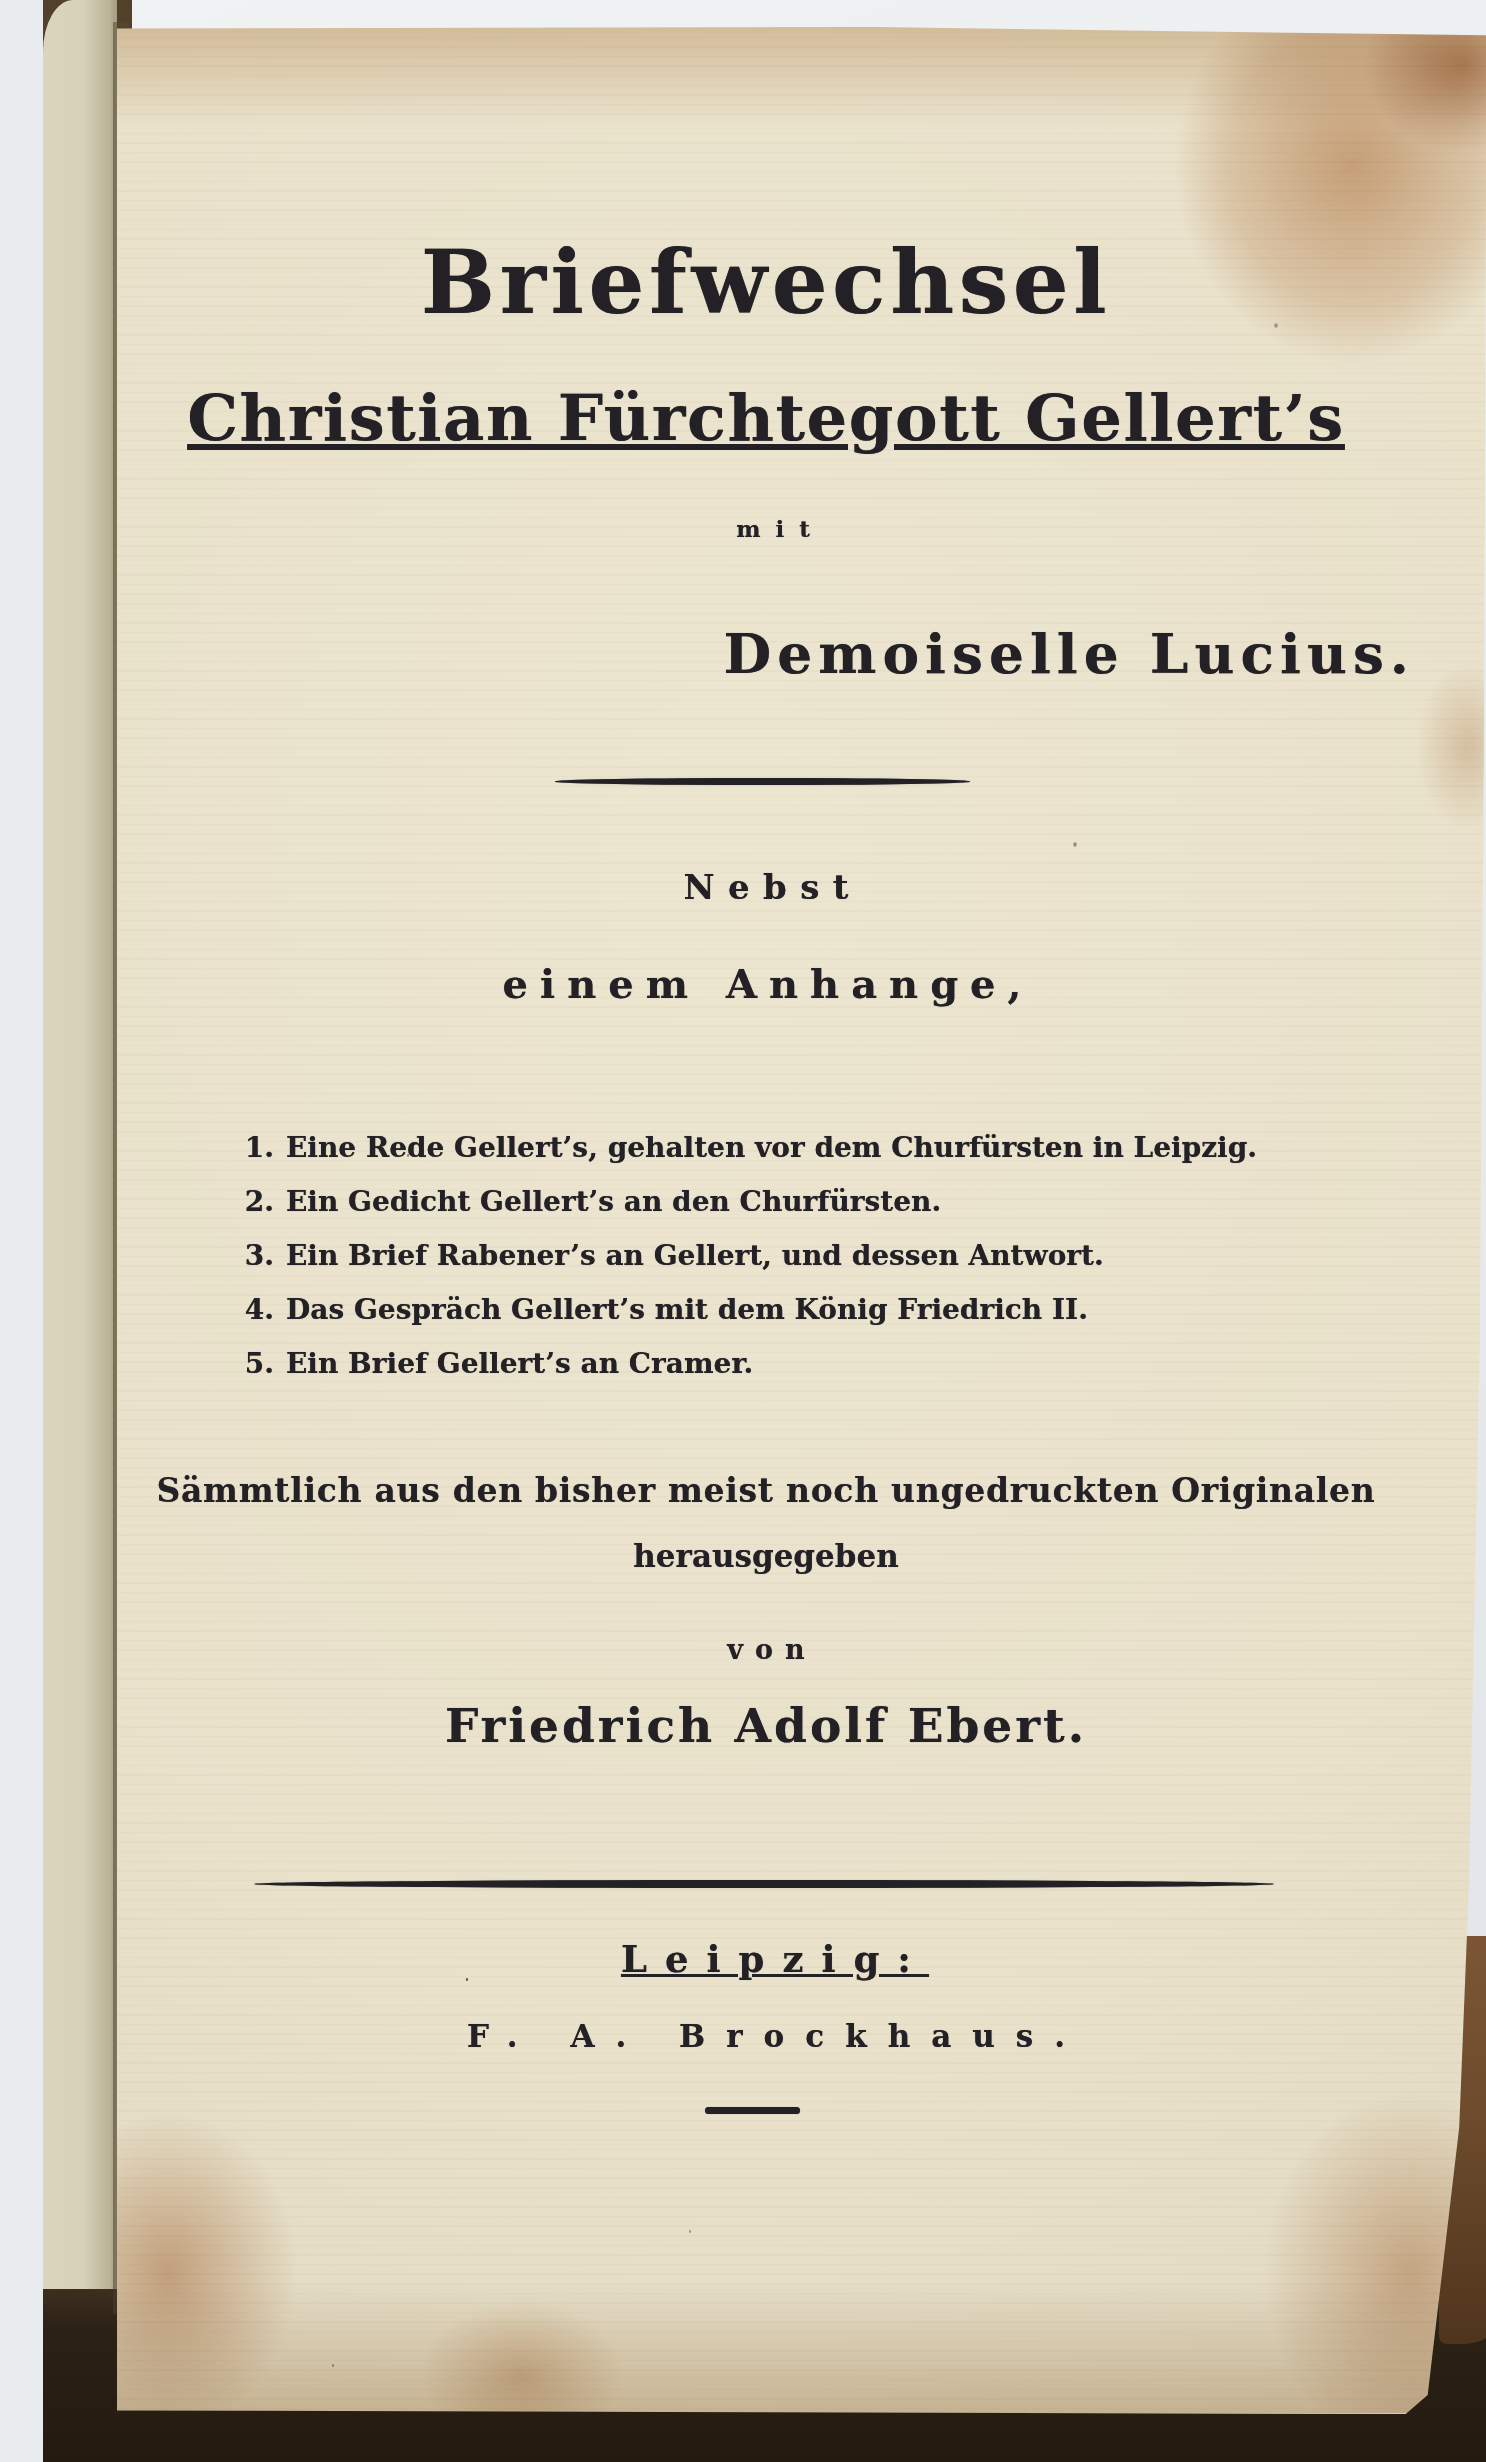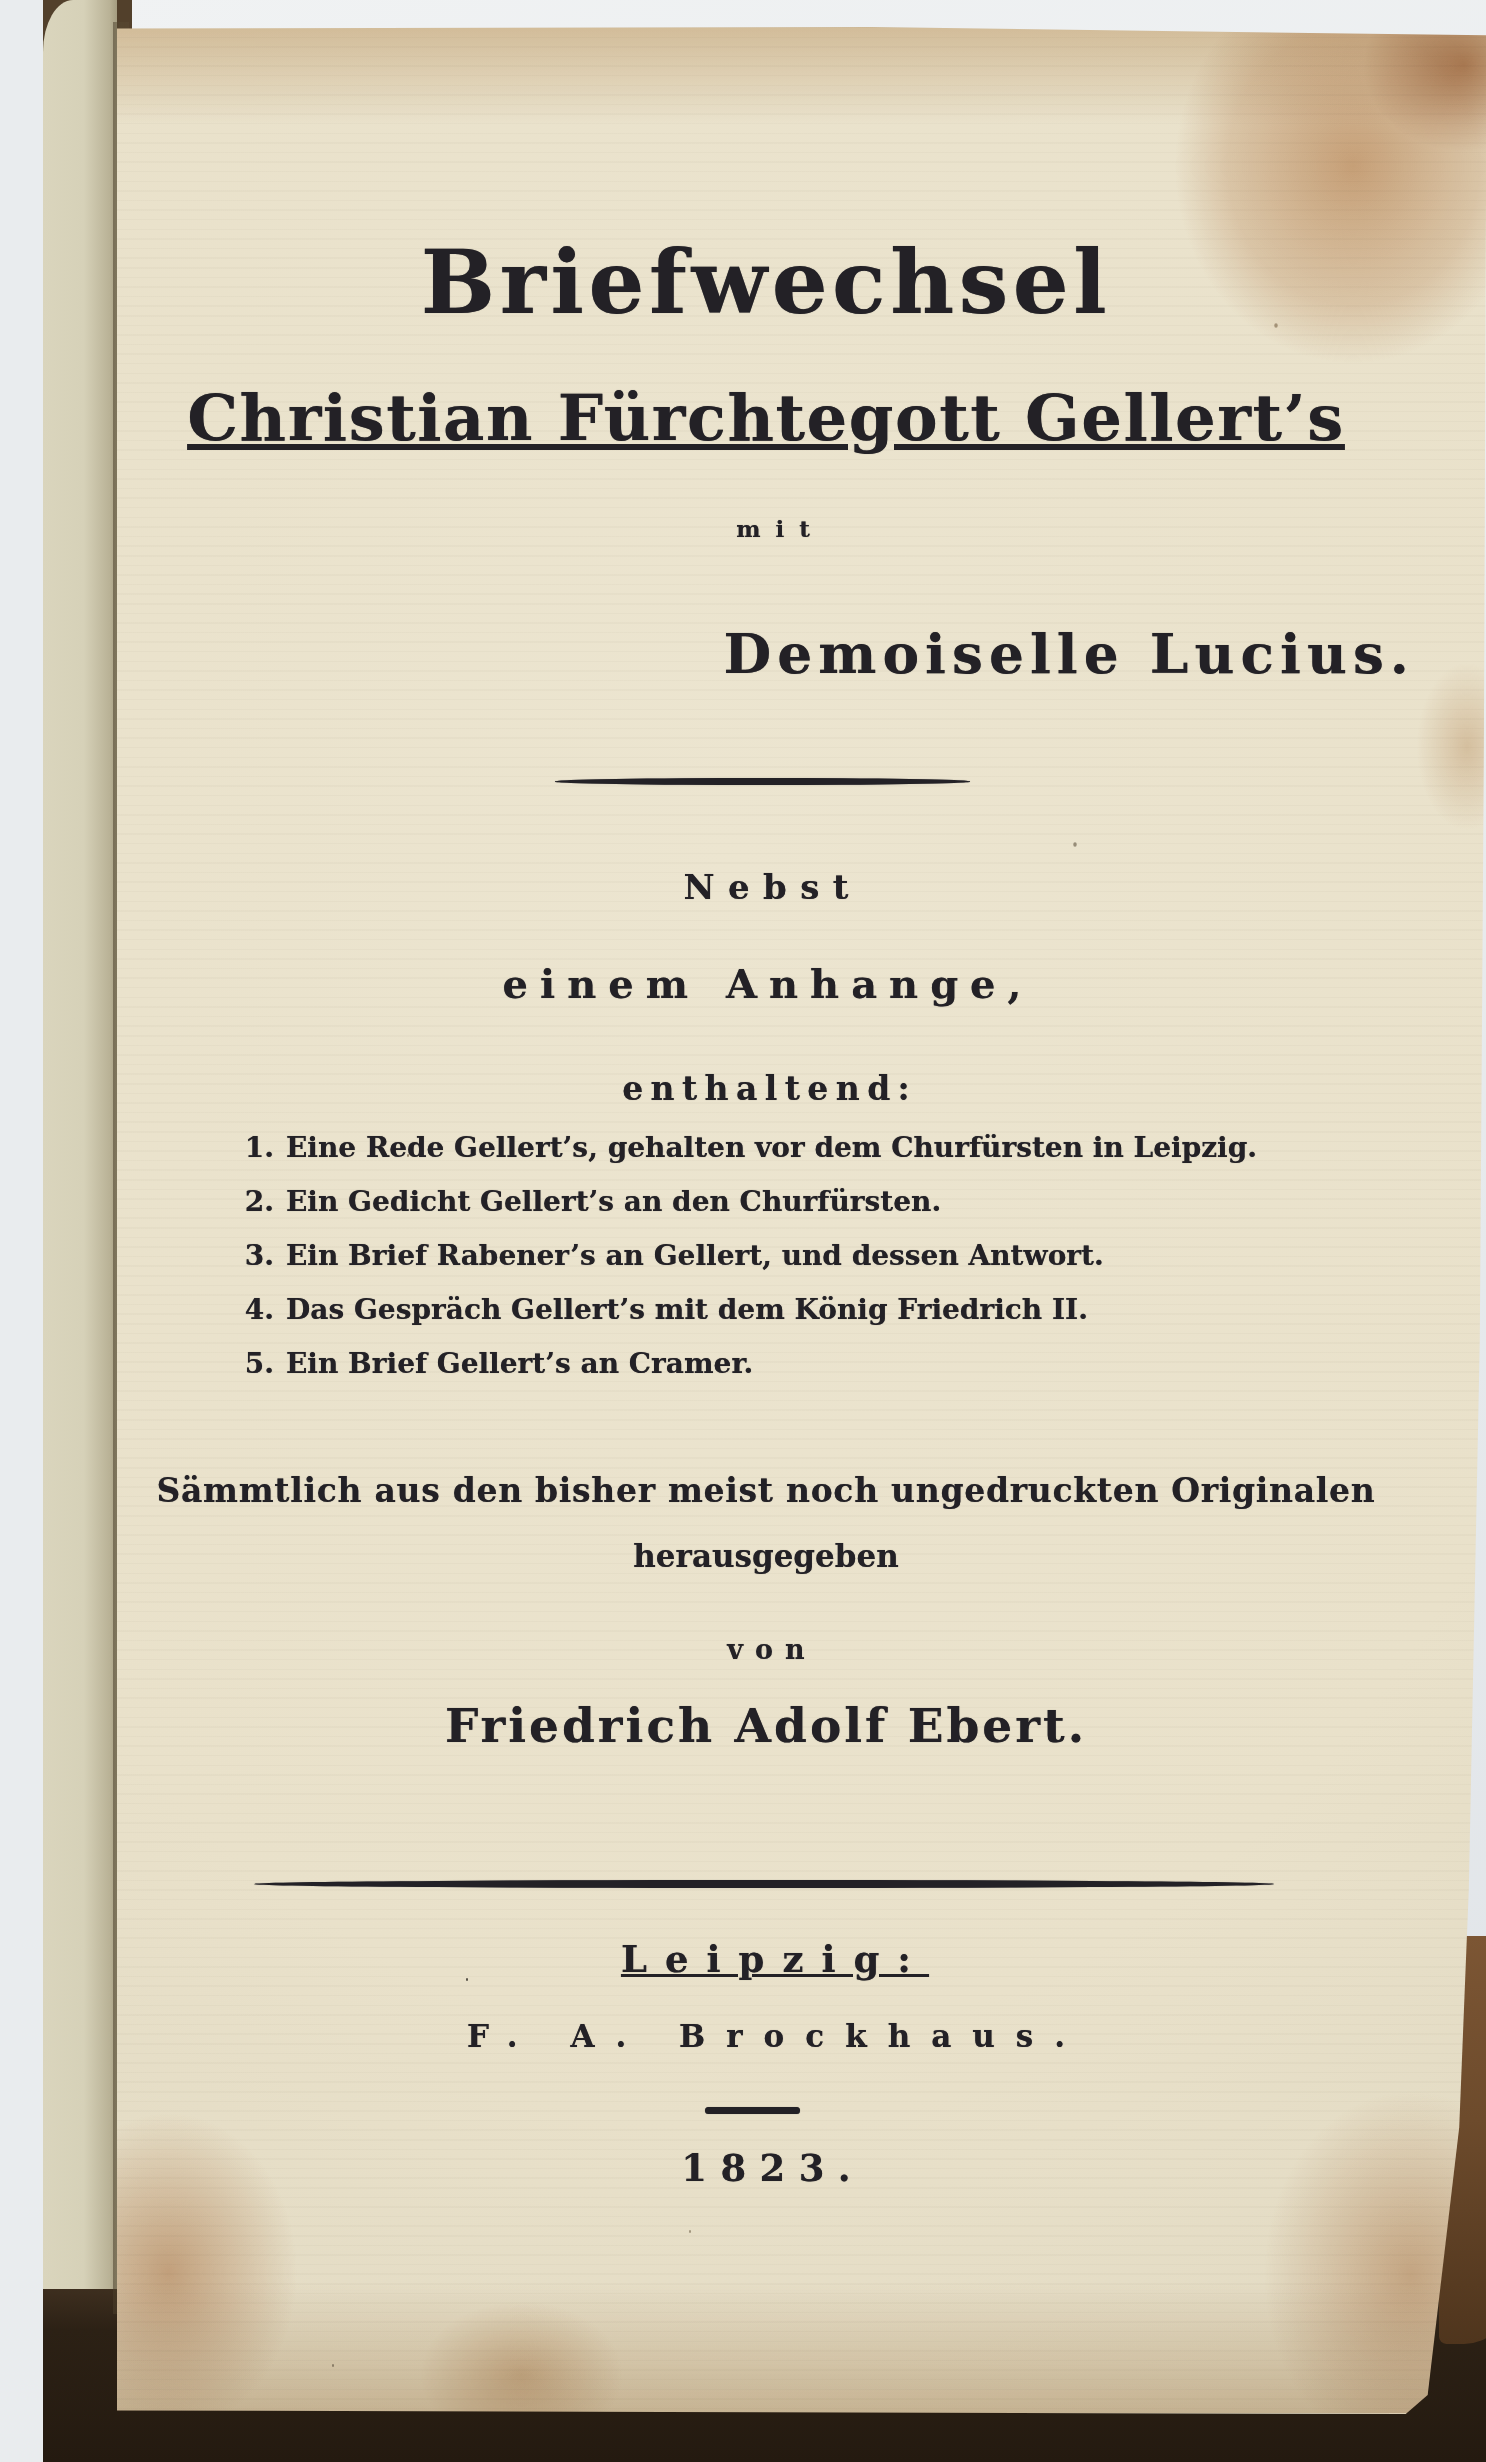--- a/index.html
+++ b/index.html
@@ -88,21 +88,20 @@
     <div class="stain" style="left:0;top:2255px;width:1371px;height:131px;background:linear-gradient(0deg,rgba(158,118,68,.35),rgba(158,118,68,0));"></div>
     <div class="speckles"></div>
 
     <div class="line t-main">Briefwechsel</div>
     <div class="line t-author">Christian Fürchtegott Gellert’s</div>
     <div class="line t-mit">mit</div>
     <div class="line t-demoiselle">Demoiselle Lucius.</div>
     <div class="rule rule-top"></div>
     <div class="line t-nebst">Nebst</div>
     <div class="line t-anhang">einem Anhange,</div>
-    <div class="line t-enthaltend">enthaltend:</div>
 
     <div class="contents">
       <div class="row">
         <span class="num">1.</span>
         <span>Eine Rede Gellert’s, gehalten vor dem Churfürsten in Leipzig.</span>
       </div>
       <div class="row">
         <span class="num">2.</span>
         <span>Ein Gedicht Gellert’s an den Churfürsten.</span>
       </div>
@@ -121,16 +120,15 @@
     </div>
 
     <div class="line t-origin1">Sämmtlich aus den bisher meist noch ungedruckten Originalen</div>
     <div class="line t-origin2">herausgegeben</div>
     <div class="line t-von">von</div>
     <div class="line t-editor">Friedrich Adolf Ebert.</div>
     <div class="rule rule-mid"></div>
     <div class="line t-city">Leipzig:</div>
     <div class="line t-publisher">F. A. Brockhaus.</div>
     <div class="rule rule-year"></div>
-    <div class="line t-year">1823.</div>
   </div>
 </div>
 
 
 </body></html>

